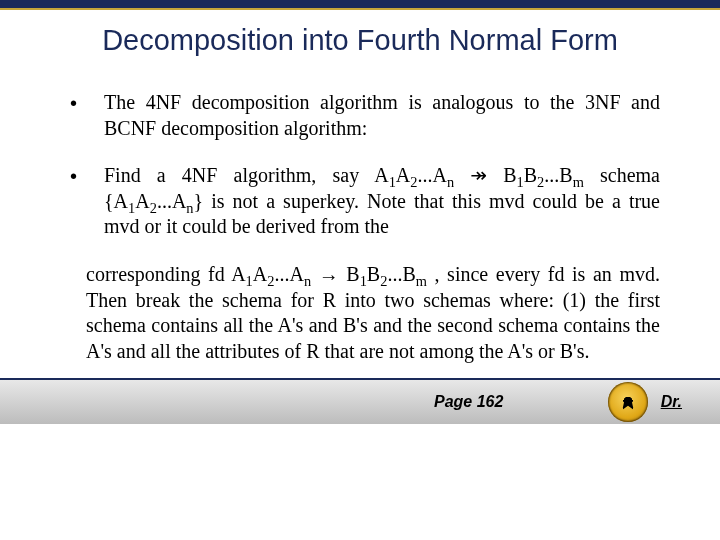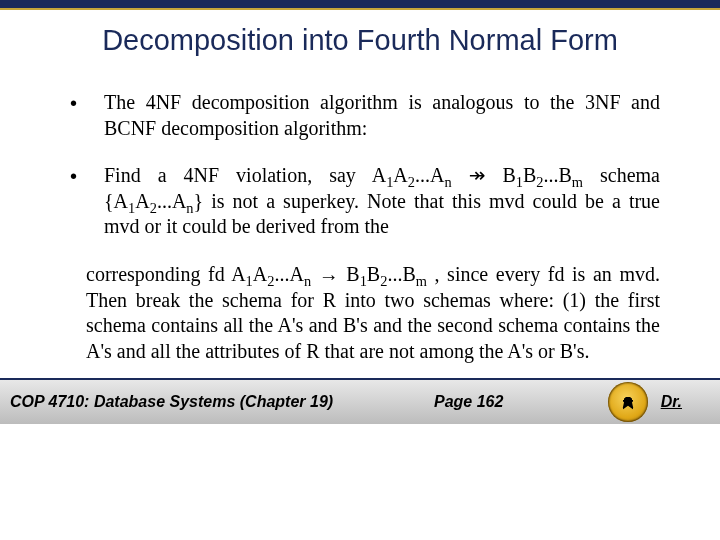--- a/index.html
+++ b/index.html
@@ -154,31 +154,30 @@
   <div class="content">
 
     <div class="bullet-row">
       <div class="bullet-dot">•</div>
       <div class="bullet-text">The 4NF decomposition algorithm is analogous to the 3NF and BCNF decomposition algorithm:</div>
     </div>
 
     <div class="bullet-row">
       <div class="bullet-dot">•</div>
       <div class="bullet-text">
-        <span>Find a 4NF violation, say A</span><sub>1</sub><span>A</span><sub>2</sub><span>...A</span><sub>n</sub><span> ↠ B</span><sub>1</sub><span>B</span><sub>2</sub><span>...B</span><sub>m</sub><span>  schema {A</span><sub>1</sub><span>A</span><sub>2</sub><span>...A</span><sub>n</sub><span>} is not a superkey.  Note that this mvd could be a true mvd or it could be derived from the</span>
+        <span>Find a 4NF algorithm, say A</span><sub>1</sub><span>A</span><sub>2</sub><span>...A</span><sub>n</sub><span> ↠ B</span><sub>1</sub><span>B</span><sub>2</sub><span>...B</span><sub>m</sub><span>  schema {A</span><sub>1</sub><span>A</span><sub>2</sub><span>...A</span><sub>n</sub><span>} is not a superkey.  Note that this mvd could be a true mvd or it could be derived from the</span>
       </div>
     </div>
 
     <div class="continuation">
       <span>corresponding fd A</span><sub>1</sub><span>A</span><sub>2</sub><span>...A</span><sub>n</sub><span> → B</span><sub>1</sub><span>B</span><sub>2</sub><span>...B</span><sub>m</sub><span> , since every fd is an mvd.    Then break the schema for R into two schemas where: (1) the first schema contains all the A's and B's and the second schema contains the A's and all the attributes of R that are not among the A's or B's.</span>
     </div>
 
   </div>
 
   <div class="footer-gold"></div>
   <div class="footer-band"></div>
   <div class="ucf-seal"></div>
   <div class="footer-text">
-    <span class="footer-course">COP 4710: Database Systems  (Chapter 19)</span>
     <span class="footer-page">Page 162</span>
     <span class="footer-author">Dr.</span>
   </div>
 </div>
 
 </body></html>

